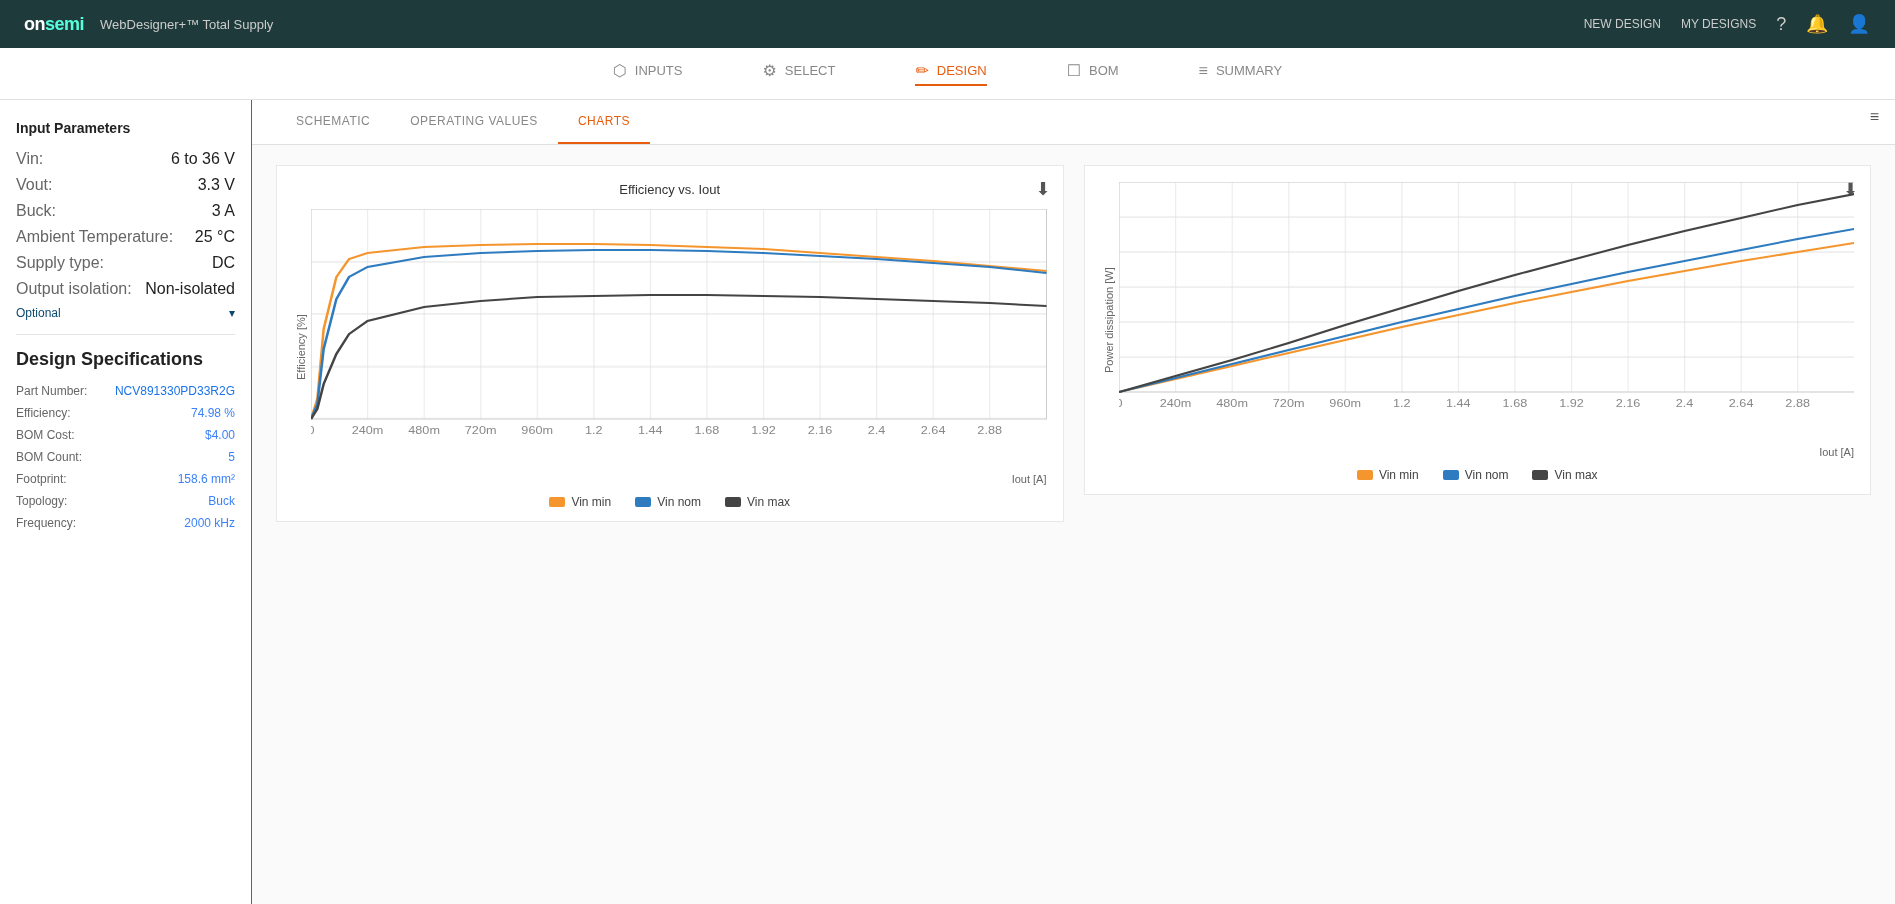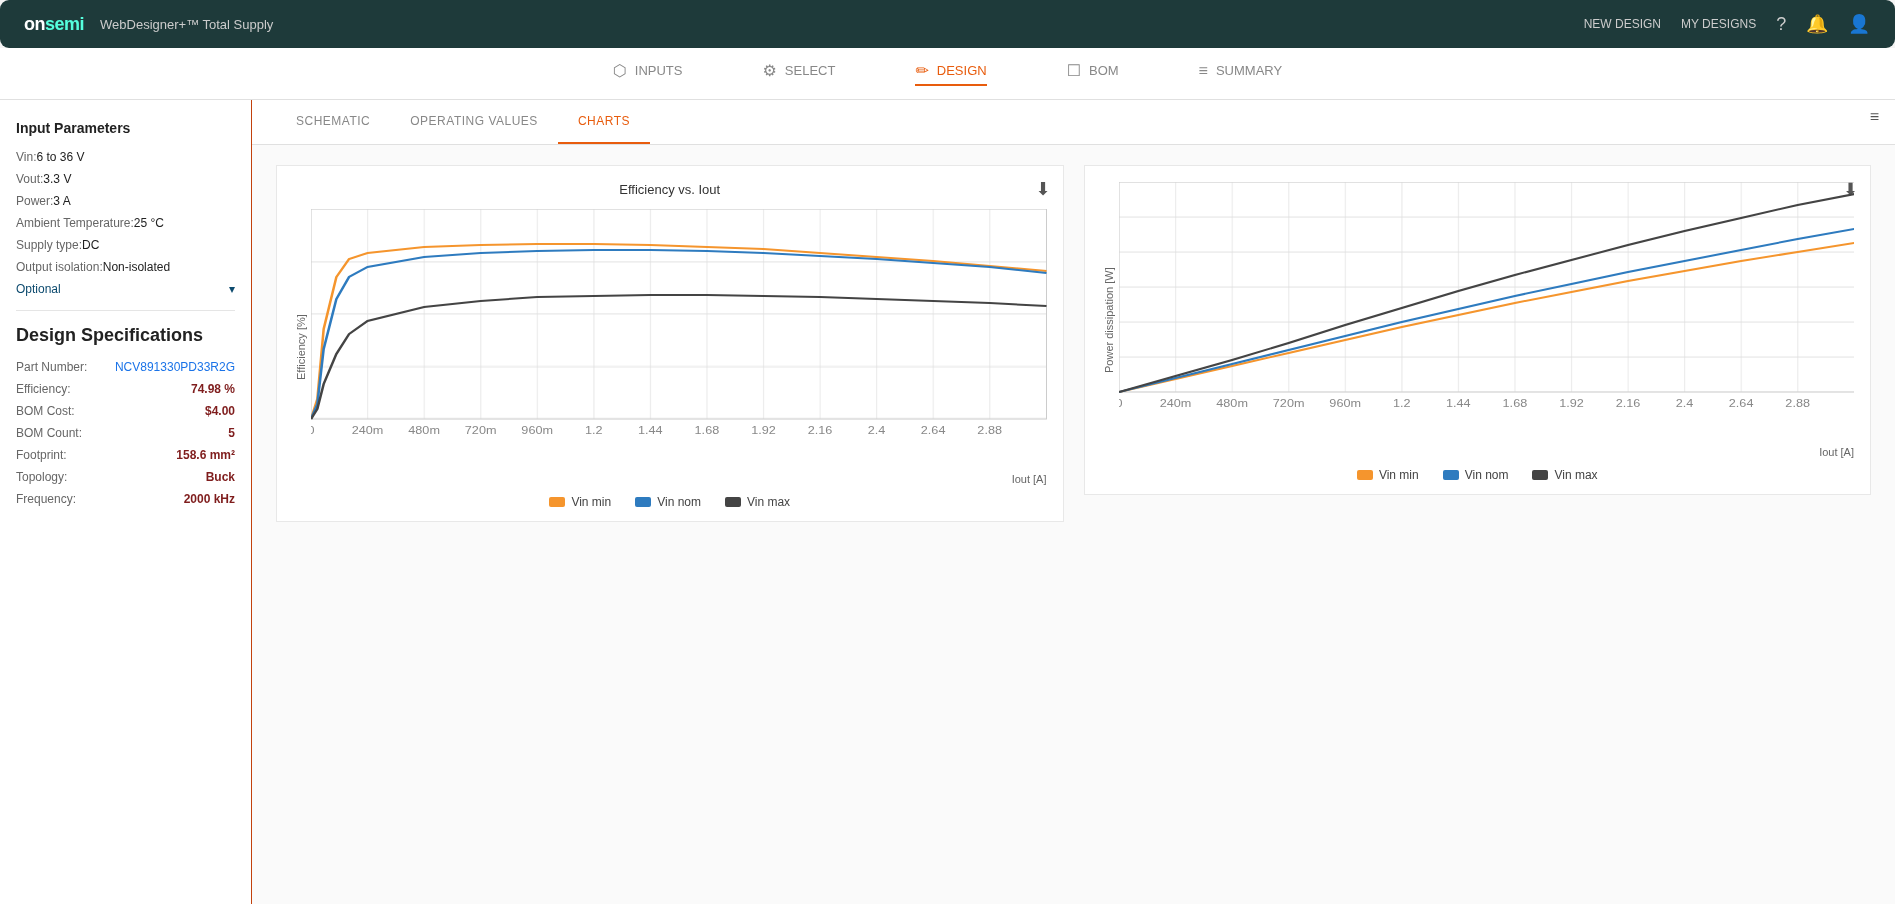--- a/index.html
+++ b/index.html
@@ -6,21 +6,20 @@
     body { font-family: 'Segoe UI', Arial, sans-serif; background: #f5f5f5; color: #333; font-size: 13px; }
 
     
     .top-nav {
       background: #1e3a3a;
       display: flex;
       align-items: center;
       padding: 0 24px;
       height: 48px;
       justify-content: space-between;
-      border-radius: 9px;
     }
     .nav-left { display: flex; align-items: center; gap: 16px; }
     .logo-text { color: #fff; font-weight: 700; font-size: 18px; letter-spacing: -0.5px; }
     .logo-text span { color: #5fd; }
     .app-title { color: #ccc; font-size: 13px; }
     .nav-right { display: flex; align-items: center; gap: 20px; }
     .nav-link { color: #ccc; font-size: 12px; text-decoration: none; cursor: pointer; }
     .nav-icon { color: #ccc; font-size: 18px; cursor: pointer; }
 
     
@@ -53,34 +52,34 @@
       width: 252px;
       background: #fff;
       border-right: 1px solid #c2410c;
       padding: 20px 16px;
       flex-shrink: 0;
     }
     .sidebar-section-title {
       font-size: 14px; font-weight: 600; margin-bottom: 14px; color: #222;
     }
     .param-row {
-      display: flex; align-items: center;
-      margin-bottom: 8px; font-size: 12px;
+      display: flex; justify-content: space-between; align-items: center;
+      margin-bottom: 8px; font-size: 16px;
     }
     .param-label { color: #666; }
     .param-value { color: #222; font-weight: 500; }
     .divider { border: none; border-top: 1px solid #e5e5e5; margin: 14px 0; }
     .optional-row {
       display: flex; justify-content: space-between; align-items: center;
       font-size: 12px; color: #0c4a6e; cursor: pointer; margin-bottom: 14px;
     }
     .design-specs-title { font-size: 18px; font-weight: 600; margin-bottom: 14px; color: #222; }
     .spec-row { display: flex; justify-content: space-between; margin-bottom: 8px; font-size: 12px; }
     .spec-label { color: #666; }
-    .spec-value { color: #7f1d1d; font-weight: bold; }
+    .spec-value { color: #3b82f6; }
     .spec-link { color: #1a73e8; text-decoration: none; }
 
     
     .content {
       flex: 1;
       background: #fafafa;
       padding: 0;
     }
 
     
@@ -242,21 +241,21 @@
 
     <div class="param-row">
       <span class="param-label">Vin:</span>
       <span class="param-value">6 to 36 V</span>
     </div>
     <div class="param-row">
       <span class="param-label">Vout:</span>
       <span class="param-value">3.3 V</span>
     </div>
     <div class="param-row">
-      <span class="param-label">Power:</span>
+      <span class="param-label">Buck:</span>
       <span class="param-value">3 A</span>
     </div>
     <div class="param-row">
       <span class="param-label">Ambient Temperature:</span>
       <span class="param-value">25 °C</span>
     </div>
     <div class="param-row">
       <span class="param-label">Supply type:</span>
       <span class="param-value">DC</span>
     </div>

